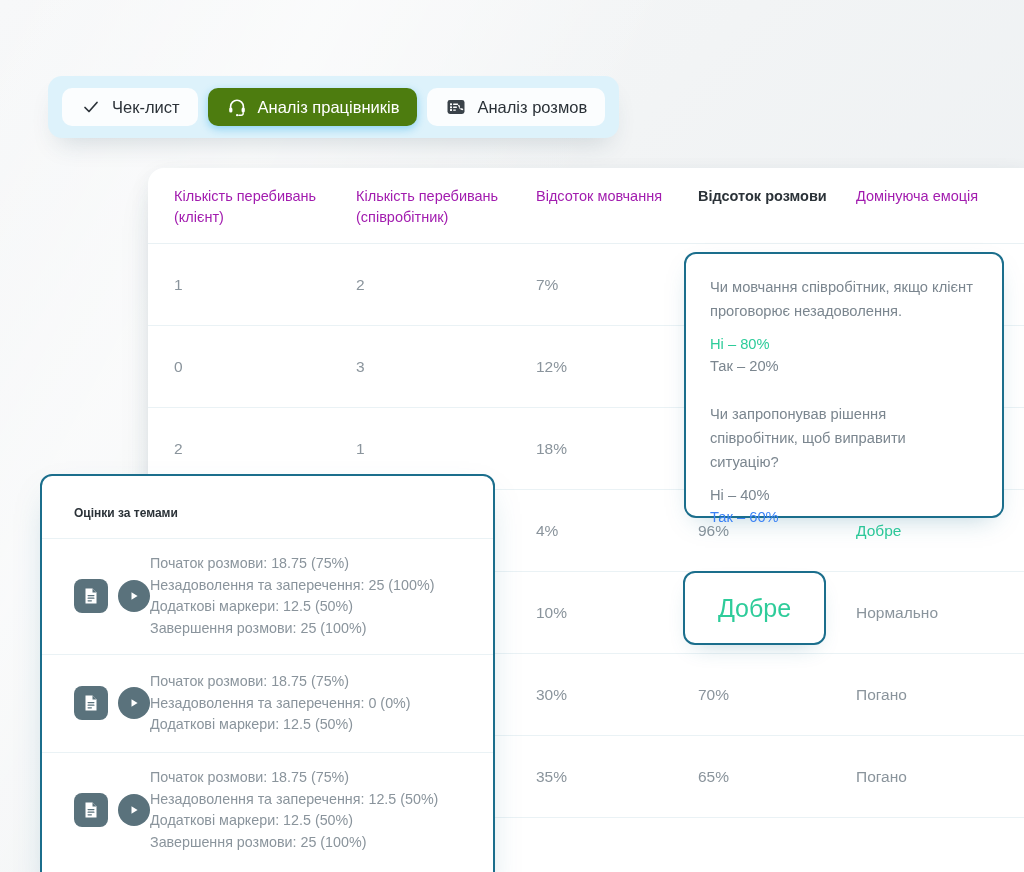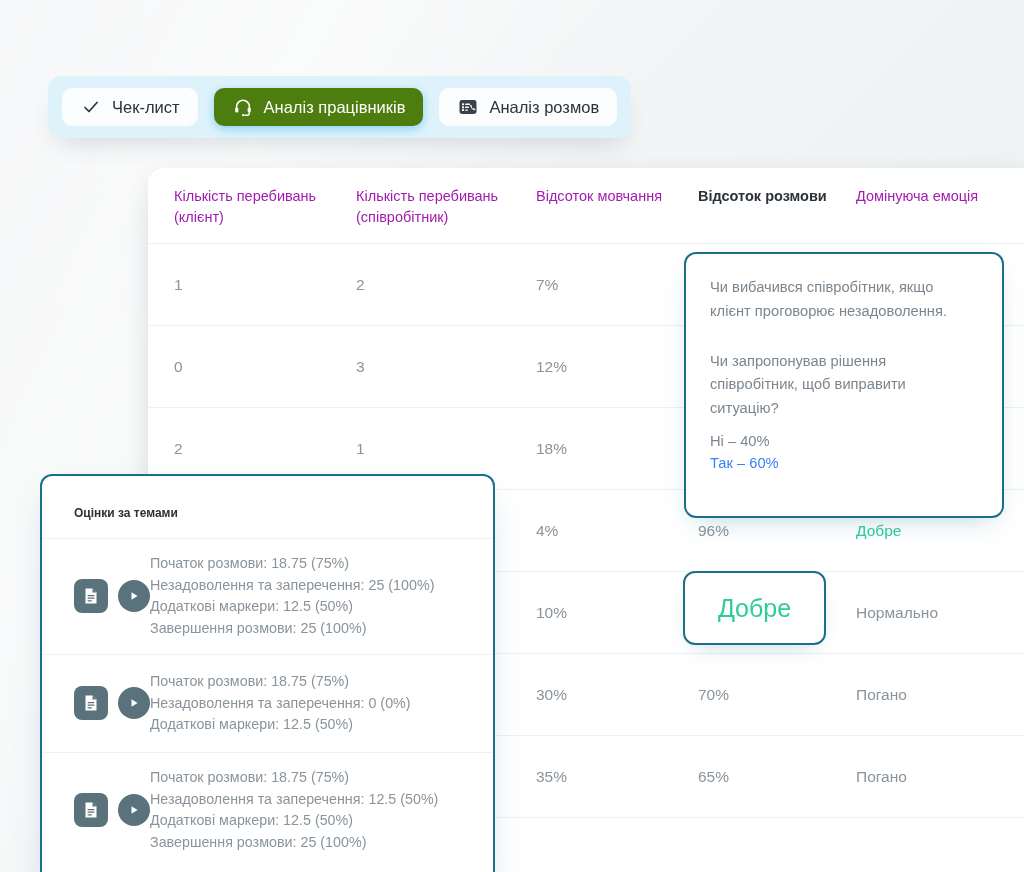--- a/index.html
+++ b/index.html
@@ -19,21 +19,21 @@
     background: linear-gradient(118deg, rgba(255,255,255,0.0) 0%, rgba(255,255,255,0.55) 22%, rgba(255,255,255,0.0) 46%);
     pointer-events: none;
   }
 
   
   .tabbar {
     position: absolute;
     left: 48px; top: 76px;
     height: 62px;
     display: flex; align-items: center;
-    gap: 16px;
+    gap: 10px;
     padding: 0 14px;
     background: #ddf2fb;
     border-radius: 14px;
     box-shadow: 0 14px 26px -10px rgba(40,70,90,0.18);
   }
   .tab {
     display: flex; align-items: center; gap: 10px;
     height: 38px;
     padding: 0 18px;
     border-radius: 10px;
@@ -286,21 +286,25 @@
   <div class="trow">
     <div class="td c0"></div>
     <div class="td c1"></div>
     <div class="td c2">35%</div>
     <div class="td c3">65%</div>
     <div class="td c4">Погано</div>
   </div>
 </div>
 
 <div class="callout-right">
-  <div class="q-text">Чи вибачився співробітник, якщо клієнт проговорює незадоволення.</div>
+  <div class="q-text">Чи мовчання співробітник, якщо клієнт проговорює незадоволення.</div>
+  <div class="ans">
+    <div class="green">Ні – 80%</div>
+    <div>Так – 20%</div>
+  </div>
   <div class="gap-block"></div>
   <div class="q-text">Чи запропонував рішення співробітник, щоб виправити ситуацію?</div>
   <div class="ans">
     <div>Ні – 40%</div>
     <div class="blue">Так – 60%</div>
   </div>
 </div>
 
 <div class="badge-callout">
   <span>Добре</span>

